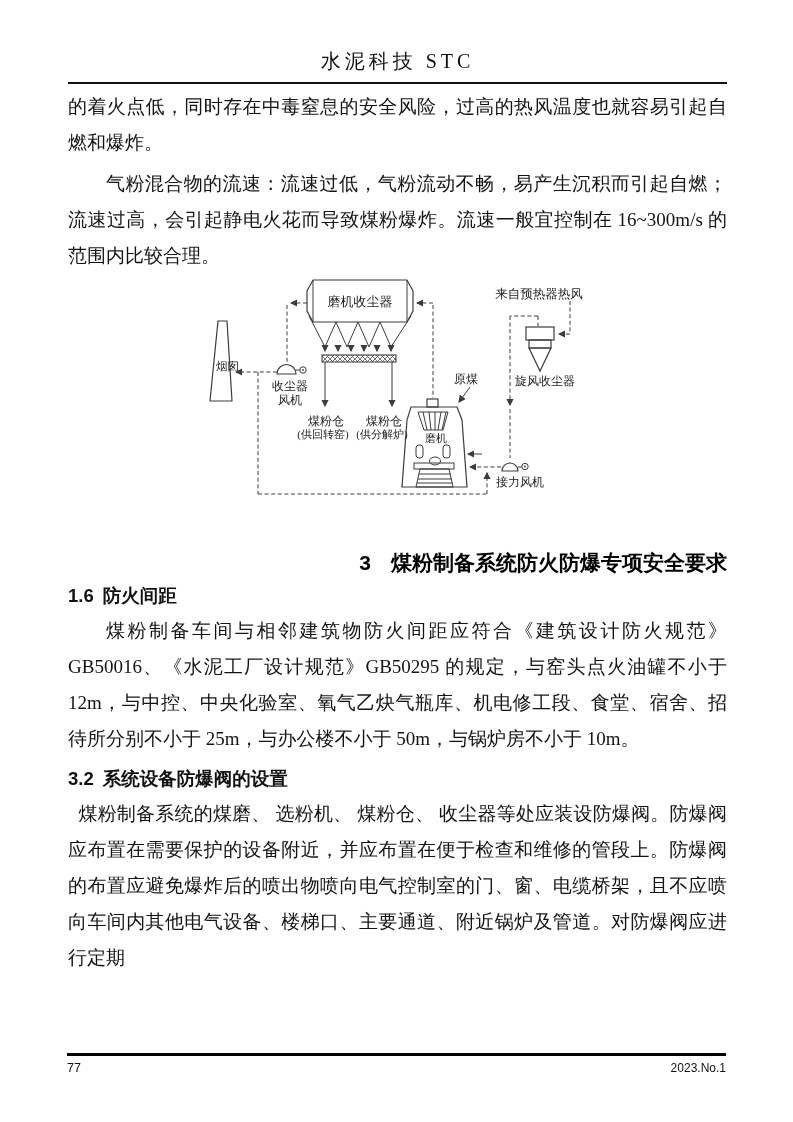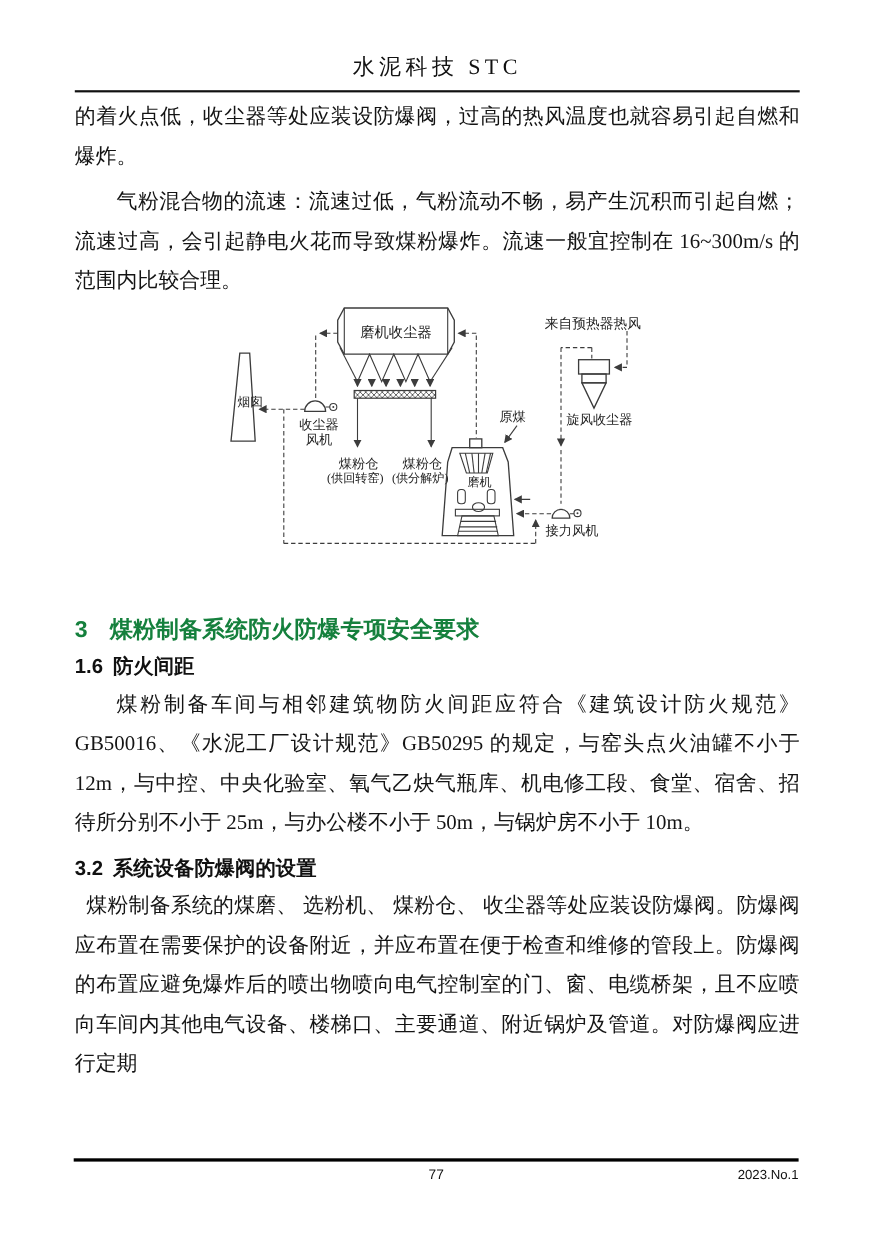--- a/index.html
+++ b/index.html
@@ -18,48 +18,48 @@
 
   figure.flow{position:relative;margin:0;width:659px;height:258px;}
   figure.flow svg{position:absolute;left:82px;top:0;}
   .chimney-label{position:absolute;left:145px;top:86px;width:29px;
                  font-size:11.5px;line-height:13px;text-align:center;color:#222;}
   figcaption{position:absolute;left:0;right:0;top:231px;text-align:center;
              font-family:"Liberation Sans","DejaVu Sans",sans-serif;
              font-size:15px;color:#1a1a1a;letter-spacing:1px;}
 
   .h-main{font-family:"Liberation Sans","DejaVu Sans",sans-serif;font-weight:700;
-          font-size:21px;line-height:26px;margin:28px 0 0 0;color:#15803d;}
+          font-size:21px;line-height:26px;margin:18px 0 0 0;color:#000000;text-align:right;}
   .h-main .num{display:inline-block;margin-right:20px;}
   .h-sub{font-family:"Liberation Sans","DejaVu Sans",sans-serif;font-weight:700;
          font-size:18.5px;line-height:25px;margin:7px 0 0 0;color:#111;}
   .h-sub .num{display:inline-block;margin-right:9px;}
   .h-sub.second{margin-top:9px;}
 
   .footer{position:absolute;left:67px;top:1053px;width:659px;
           font-family:"Liberation Sans","DejaVu Sans",sans-serif;}
   .footer-rule{border:none;border-top:3px solid #000;margin:0;}
-  .page-number{text-align:center;font-size:12.5px;margin-top:5px;color:#111;}
+  .page-number{text-align:left;font-size:12.5px;margin-top:5px;color:#111;}
   .issue{position:absolute;right:0;top:8px;font-size:12px;color:#111;}
 
   
   .st{stroke:#3c3c3c;stroke-width:1.2;fill:none;}
   .thin{stroke:#3c3c3c;stroke-width:1;fill:none;}
   .dash{stroke-dasharray:4 2.6;}
   .lbl{font-family:"Liberation Serif","DejaVu Serif",serif;fill:#222;}
 </style>
 </head>
 <body>
 
 <div class="page">
 
   <div class="journal-title">水泥科技 STC</div>
   <hr class="header-rule">
 
-  <p class="para no-indent">的着火点低，收尘器等处应装设防爆阀，过高的热风温度也就容易引起自燃和爆炸。</p>
+  <p class="para no-indent">的着火点低，同时存在中毒窒息的安全风险，过高的热风温度也就容易引起自燃和爆炸。</p>
   <p class="para">气粉混合物的流速：流速过低，气粉流动不畅，易产生沉积而引起自燃；流速过高，会引起静电火花而导致煤粉爆炸。流速一般宜控制在 16~300m/s 的范围内比较合理。</p>
 
   <figure class="flow">
     <svg width="500" height="232" viewBox="0 0 500 232">
       <defs>
         <marker id="arr" viewBox="0 0 10 10" refX="8.5" refY="5" markerWidth="7.5" markerHeight="7.5" orient="auto">
           <path d="M0,0 L10,5 L0,10 Z" fill="#3c3c3c"></path>
         </marker>
         <pattern id="hatch" patternUnits="userSpaceOnUse" width="5" height="5">
           <path d="M0,5 L5,0 M0,0 L5,5" stroke="#3c3c3c" stroke-width="0.7"></path>

